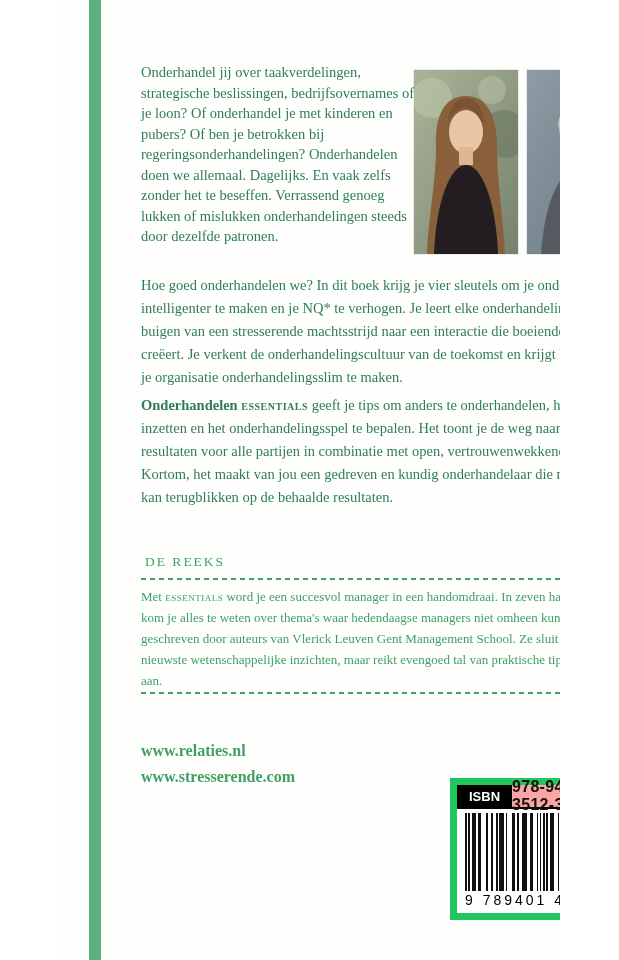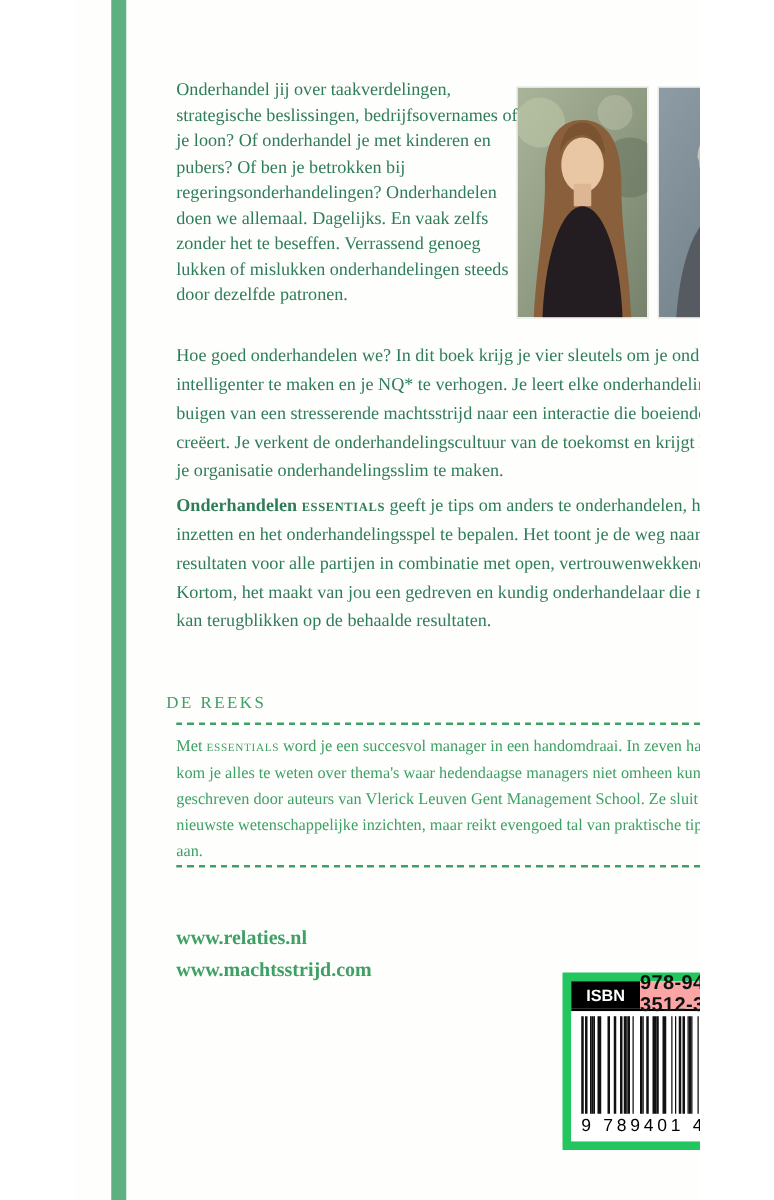--- a/index.html
+++ b/index.html
@@ -31,21 +31,21 @@
     color:var(--body-green, #2f7c59);
     font-size:14.5px;
   }
   .para-intro  { left:82px; top:62px;  width:274px; line-height:20.5px; }
   .para-second { left:82px; top:274px; width:505px; line-height:23px; }
   .para-third  { left:82px; top:394px; width:505px; line-height:23px; }
   .bold { font-weight:bold; }
   .sc { font-variant:small-caps; letter-spacing:0.5px; }
 
   .series-heading {
-    position:absolute; left:74px; top:554px; margin:0;
+    position:absolute; left:86px; top:554px; margin:0;
     color:var(--bright-green, #3fa065);
     font-size:13.5px; font-weight:normal;
     letter-spacing:2px;
   }
   .dash {
     position:absolute; left:82px; width:505px; height:2px;
     background:repeating-linear-gradient(90deg,
       var(--bright-green, #3fa065) 0 5px, transparent 5px 9px);
   }
   .dash-1 { top:578px; }
@@ -151,21 +151,21 @@
   <h2 class="series-heading">DE REEKS</h2>
 
   <div class="dash dash-1"></div>
 
   <p class="series-para"><span>Met </span><span class="sc">essentials</span><span> word je een succesvol manager in een handomdraai. In zeven handige boekjes kom je alles te weten over thema's waar hedendaagse managers niet omheen kunnen. De reeks is geschreven door auteurs van Vlerick Leuven Gent Management School. Ze sluit aan bij de nieuwste wetenschappelijke inzichten, maar reikt evengoed tal van praktische tips en adviezen aan.</span></p>
 
   <div class="dash dash-2"></div>
 
   <div class="urls">
     <div>www.relaties.nl</div>
-    <div>www.machtsstrijd.com</div>
+    <div>www.stresserende.com</div>
   </div>
 
   <div class="isbn-block">
     <div class="isbn-row">
       <div class="isbn-label">ISBN</div>
       <div class="isbn-number">978-94-014-3512-3</div>
     </div>
     <div class="barcode">
       <div class="barcode-bars">
           <div class="bar on"></div>

